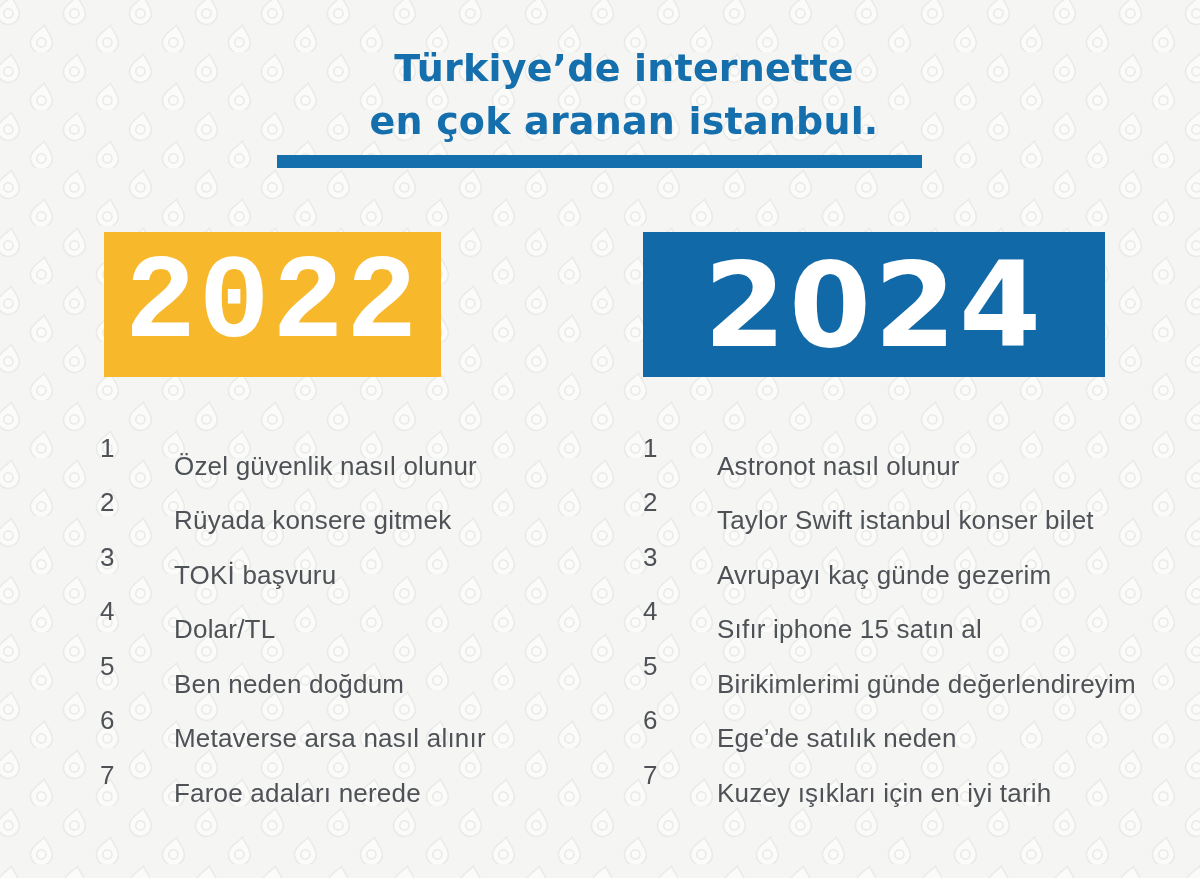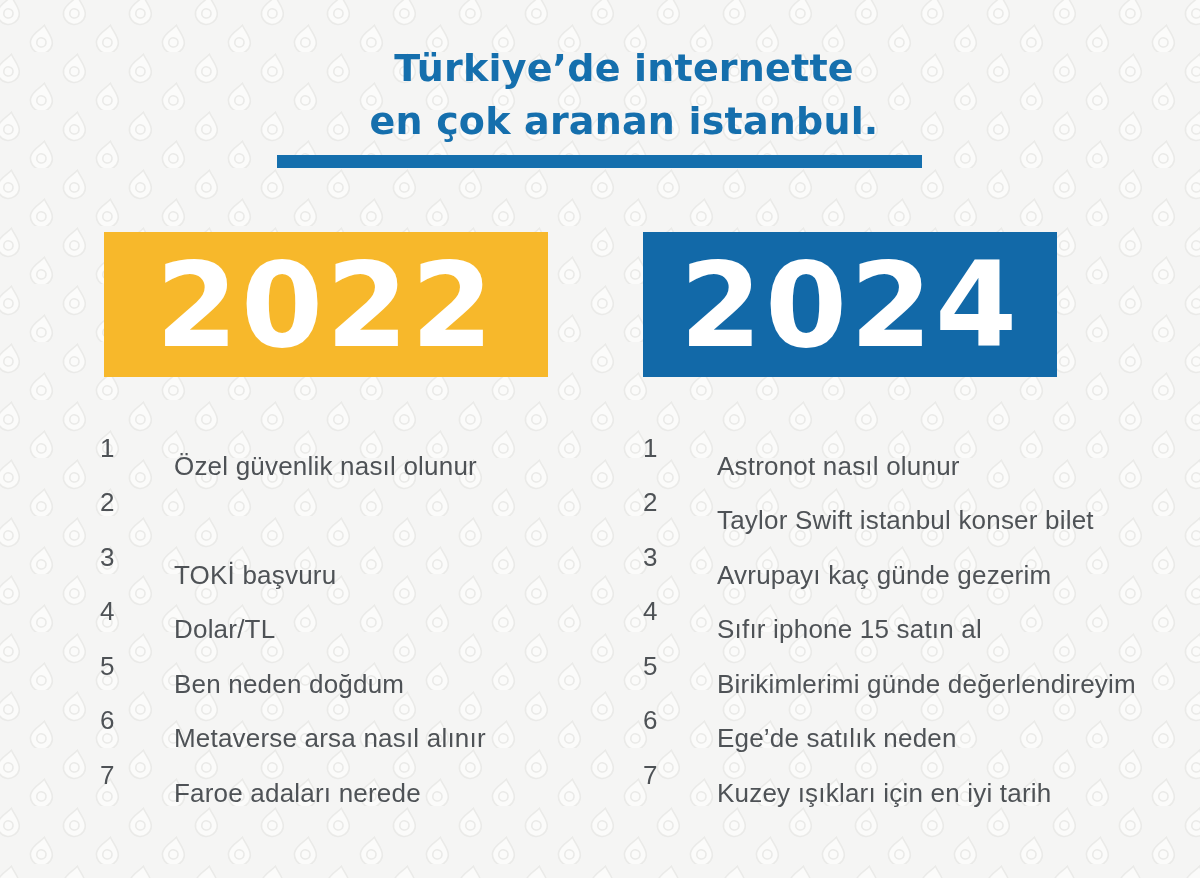--- a/index.html
+++ b/index.html
@@ -45,22 +45,22 @@
     position:absolute;
     top:232px;height:145px;
     display:flex;align-items:center;justify-content:center;
     font-family:"DejaVu Sans",sans-serif;
     font-weight:700;
     font-size:118px;
     color:#ffffff;
     letter-spacing:3px;
     line-height:1;
   }
-  .year-banner.left{left:104px;width:444px;background:var(--accent-yellow);}
-  .year-banner.right{left:643px;width:414px;background:var(--accent-blue);}
+  .year-banner.left{left:104px;width:337px;background:var(--accent-yellow);font-family:Liberation Mono, monospace;}
+  .year-banner.right{left:643px;width:462px;background:var(--accent-blue);}
   .rank-list{
     position:absolute;
     top:421px;
   }
   .rank-list.left{left:100px;width:470px;}
   .rank-list.right{left:643px;width:520px;}
   .rank-row{
     display:flex;
     align-items:center;
     height:54.5px;
@@ -110,20 +110,21 @@
     <span>2024</span>
   </div>
 
   <div class="rank-list left">
     <div class="rank-row">
       <span class="rank-num">1</span>
       <span class="rank-text">Özel güvenlik nasıl olunur</span>
     </div>
     <div class="rank-row">
       <span class="rank-num">2</span>
+      <span class="rank-text">Rüyada konsere gitmek</span>
     </div>
     <div class="rank-row">
       <span class="rank-num">3</span>
       <span class="rank-text">TOKİ başvuru</span>
     </div>
     <div class="rank-row">
       <span class="rank-num">4</span>
       <span class="rank-text">Dolar/TL</span>
     </div>
     <div class="rank-row">

